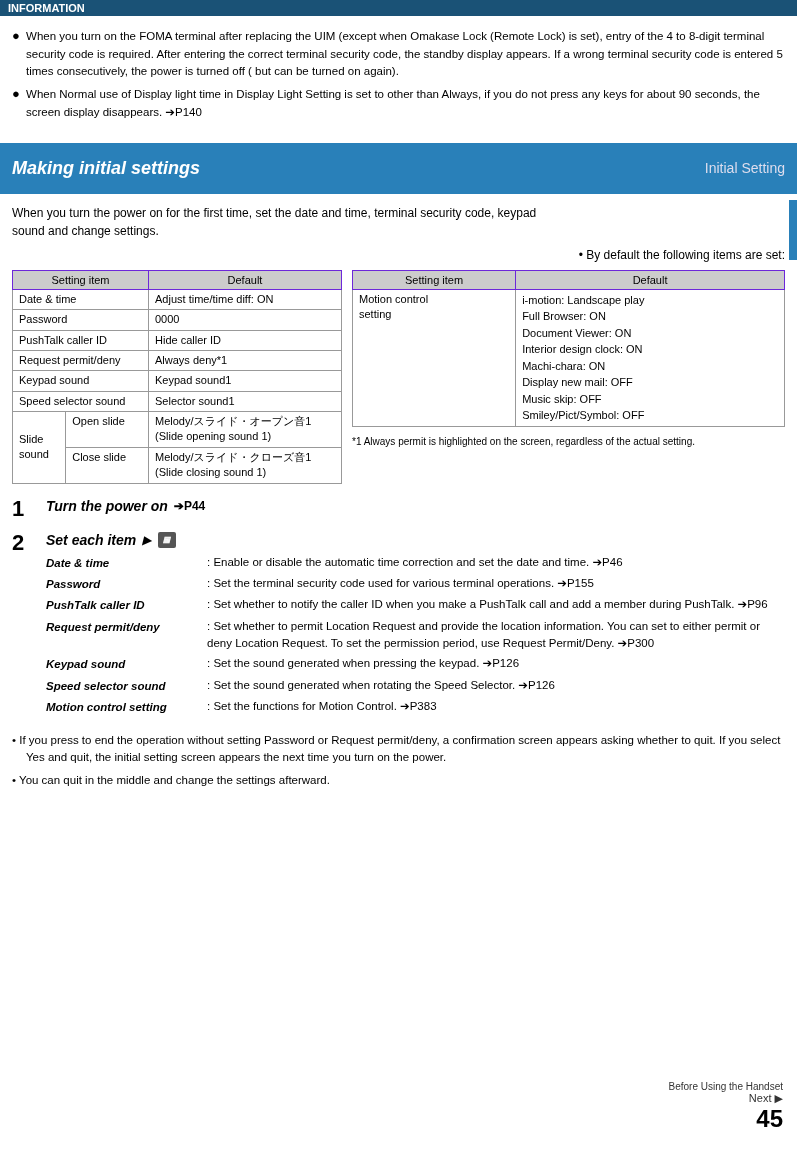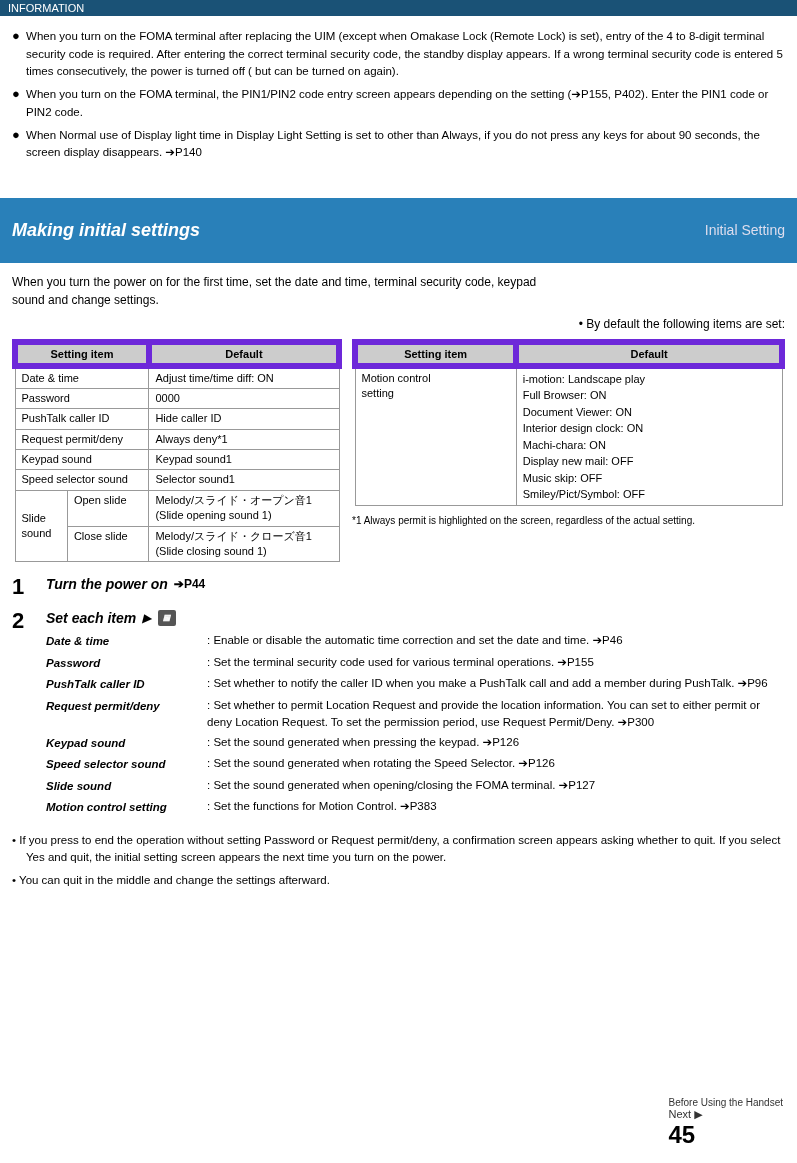--- a/index.html
+++ b/index.html
@@ -11,21 +11,21 @@
       width: 797px;
       min-height: 1163px;
       position: relative;
     }
 
     
     .info-banner {
       background: #1a5276;
       color: #fff;
       font-size: 11px;
-      font-weight: normal;
+      font-weight: bold;
       padding: 2px 8px;
       margin-bottom: 6px;
     }
 
     .info-section {
       padding: 4px 12px 8px 12px;
       font-size: 11.5px;
       line-height: 1.5;
     }
 
@@ -37,25 +37,25 @@
 
     .bullet-circle {
       font-size: 13px;
       margin-right: 3px;
     }
 
     
     .section-header {
       background: #2980b9;
       color: #fff;
-      padding: 22px 12px;
+      padding: 15px 12px;
       display: flex;
       justify-content: space-between;
       align-items: center;
-      margin: 24px 0 10px 0;
+      margin: 10px 0 10px 0;
     }
 
     .section-header .title {
       font-size: 18px;
       font-weight: bold;
       font-style: italic;
     }
 
     .section-header .subtitle {
       font-size: 14px;
@@ -95,24 +95,24 @@
     }
 
     table {
       border-collapse: collapse;
       width: 100%;
       font-size: 11px;
     }
 
     table th {
       background: #ccc;
-      border: 6px solid #6d28d9;
+      border: 1px solid #6d28d9;
       padding: 3px 6px;
       text-align: center;
-      font-weight: bold;
+      font-weight: normal;
     }
 
     table td {
       border: 1px solid #999;
       padding: 2px 6px;
       vertical-align: top;
       line-height: 1.4;
     }
 
     .footnote {
@@ -200,23 +200,23 @@
 
     .bottom-bullets p {
       padding-left: 14px;
       text-indent: -14px;
       margin-bottom: 6px;
     }
 
     
     .footer {
       position: absolute;
-      bottom: 14px;
+      bottom: 30px;
       right: 14px;
-      text-align: left;
+      text-align: right;
       font-size: 11px;
     }
 
     .footer .page-num {
       font-size: 24px;
       font-weight: bold;
     }
 
     .footer .footer-label {
       font-size: 10px;
@@ -238,24 +238,20 @@
 <body>
 
 <div class="info-banner">
   <span>INFORMATION</span>
 </div>
 
 <div class="info-section">
   <p>
     <span class="bullet-circle">●</span>
     <span>When you turn on the FOMA terminal after replacing the UIM (except when Omakase Lock (Remote Lock) is set), entry of the 4 to 8-digit terminal security code is required. After entering the correct terminal security code, the standby display appears. If a wrong terminal security code is entered 5 times consecutively, the power is turned off ( but can be turned on again).</span>
-  </p>
-  <p>
-    <span class="bullet-circle">●</span>
-    <span>When you turn on the FOMA terminal, the PIN1/PIN2 code entry screen appears depending on the setting (➔P155, P402). Enter the PIN1 code or PIN2 code.</span>
   </p>
   <p>
     <span class="bullet-circle">●</span>
     <span>When Normal use of Display light time in Display Light Setting is set to other than Always, if you do not press any keys for about 90 seconds, the screen display disappears. ➔P140</span>
   </p>
 </div>
 
 <div class="section-header">
   <span class="title">Making initial settings</span>
   <span class="subtitle">Initial Setting</span>
@@ -380,25 +376,20 @@
             <span class="step2-label bold-italic">Keypad sound</span>
             <span class="step2-colon"></span>
             <span class="step2-desc">: Set the sound generated when pressing the keypad. ➔P126</span>
           </div>
           <div class="step2-row">
             <span class="step2-label bold-italic">Speed selector sound</span>
             <span class="step2-colon"></span>
             <span class="step2-desc">: Set the sound generated when rotating the Speed Selector. ➔P126</span>
           </div>
           <div class="step2-row">
-            <span class="step2-label bold-italic">Slide sound</span>
-            <span class="step2-colon"></span>
-            <span class="step2-desc">: Set the sound generated when opening/closing the FOMA terminal. ➔P127</span>
-          </div>
-          <div class="step2-row">
             <span class="step2-label bold-italic">Motion control setting</span>
             <span class="step2-colon"></span>
             <span class="step2-desc">: Set the functions for Motion Control. ➔P383</span>
           </div>
         </div>
     </div>
   </div>
 
   <div class="bottom-bullets" id="bottom-bullets-container">
   <p>• If you press  to end the operation without setting Password or Request permit/deny, a confirmation screen appears asking whether to quit. If you select Yes and quit, the initial setting screen appears the next time you turn on the power.</p>

